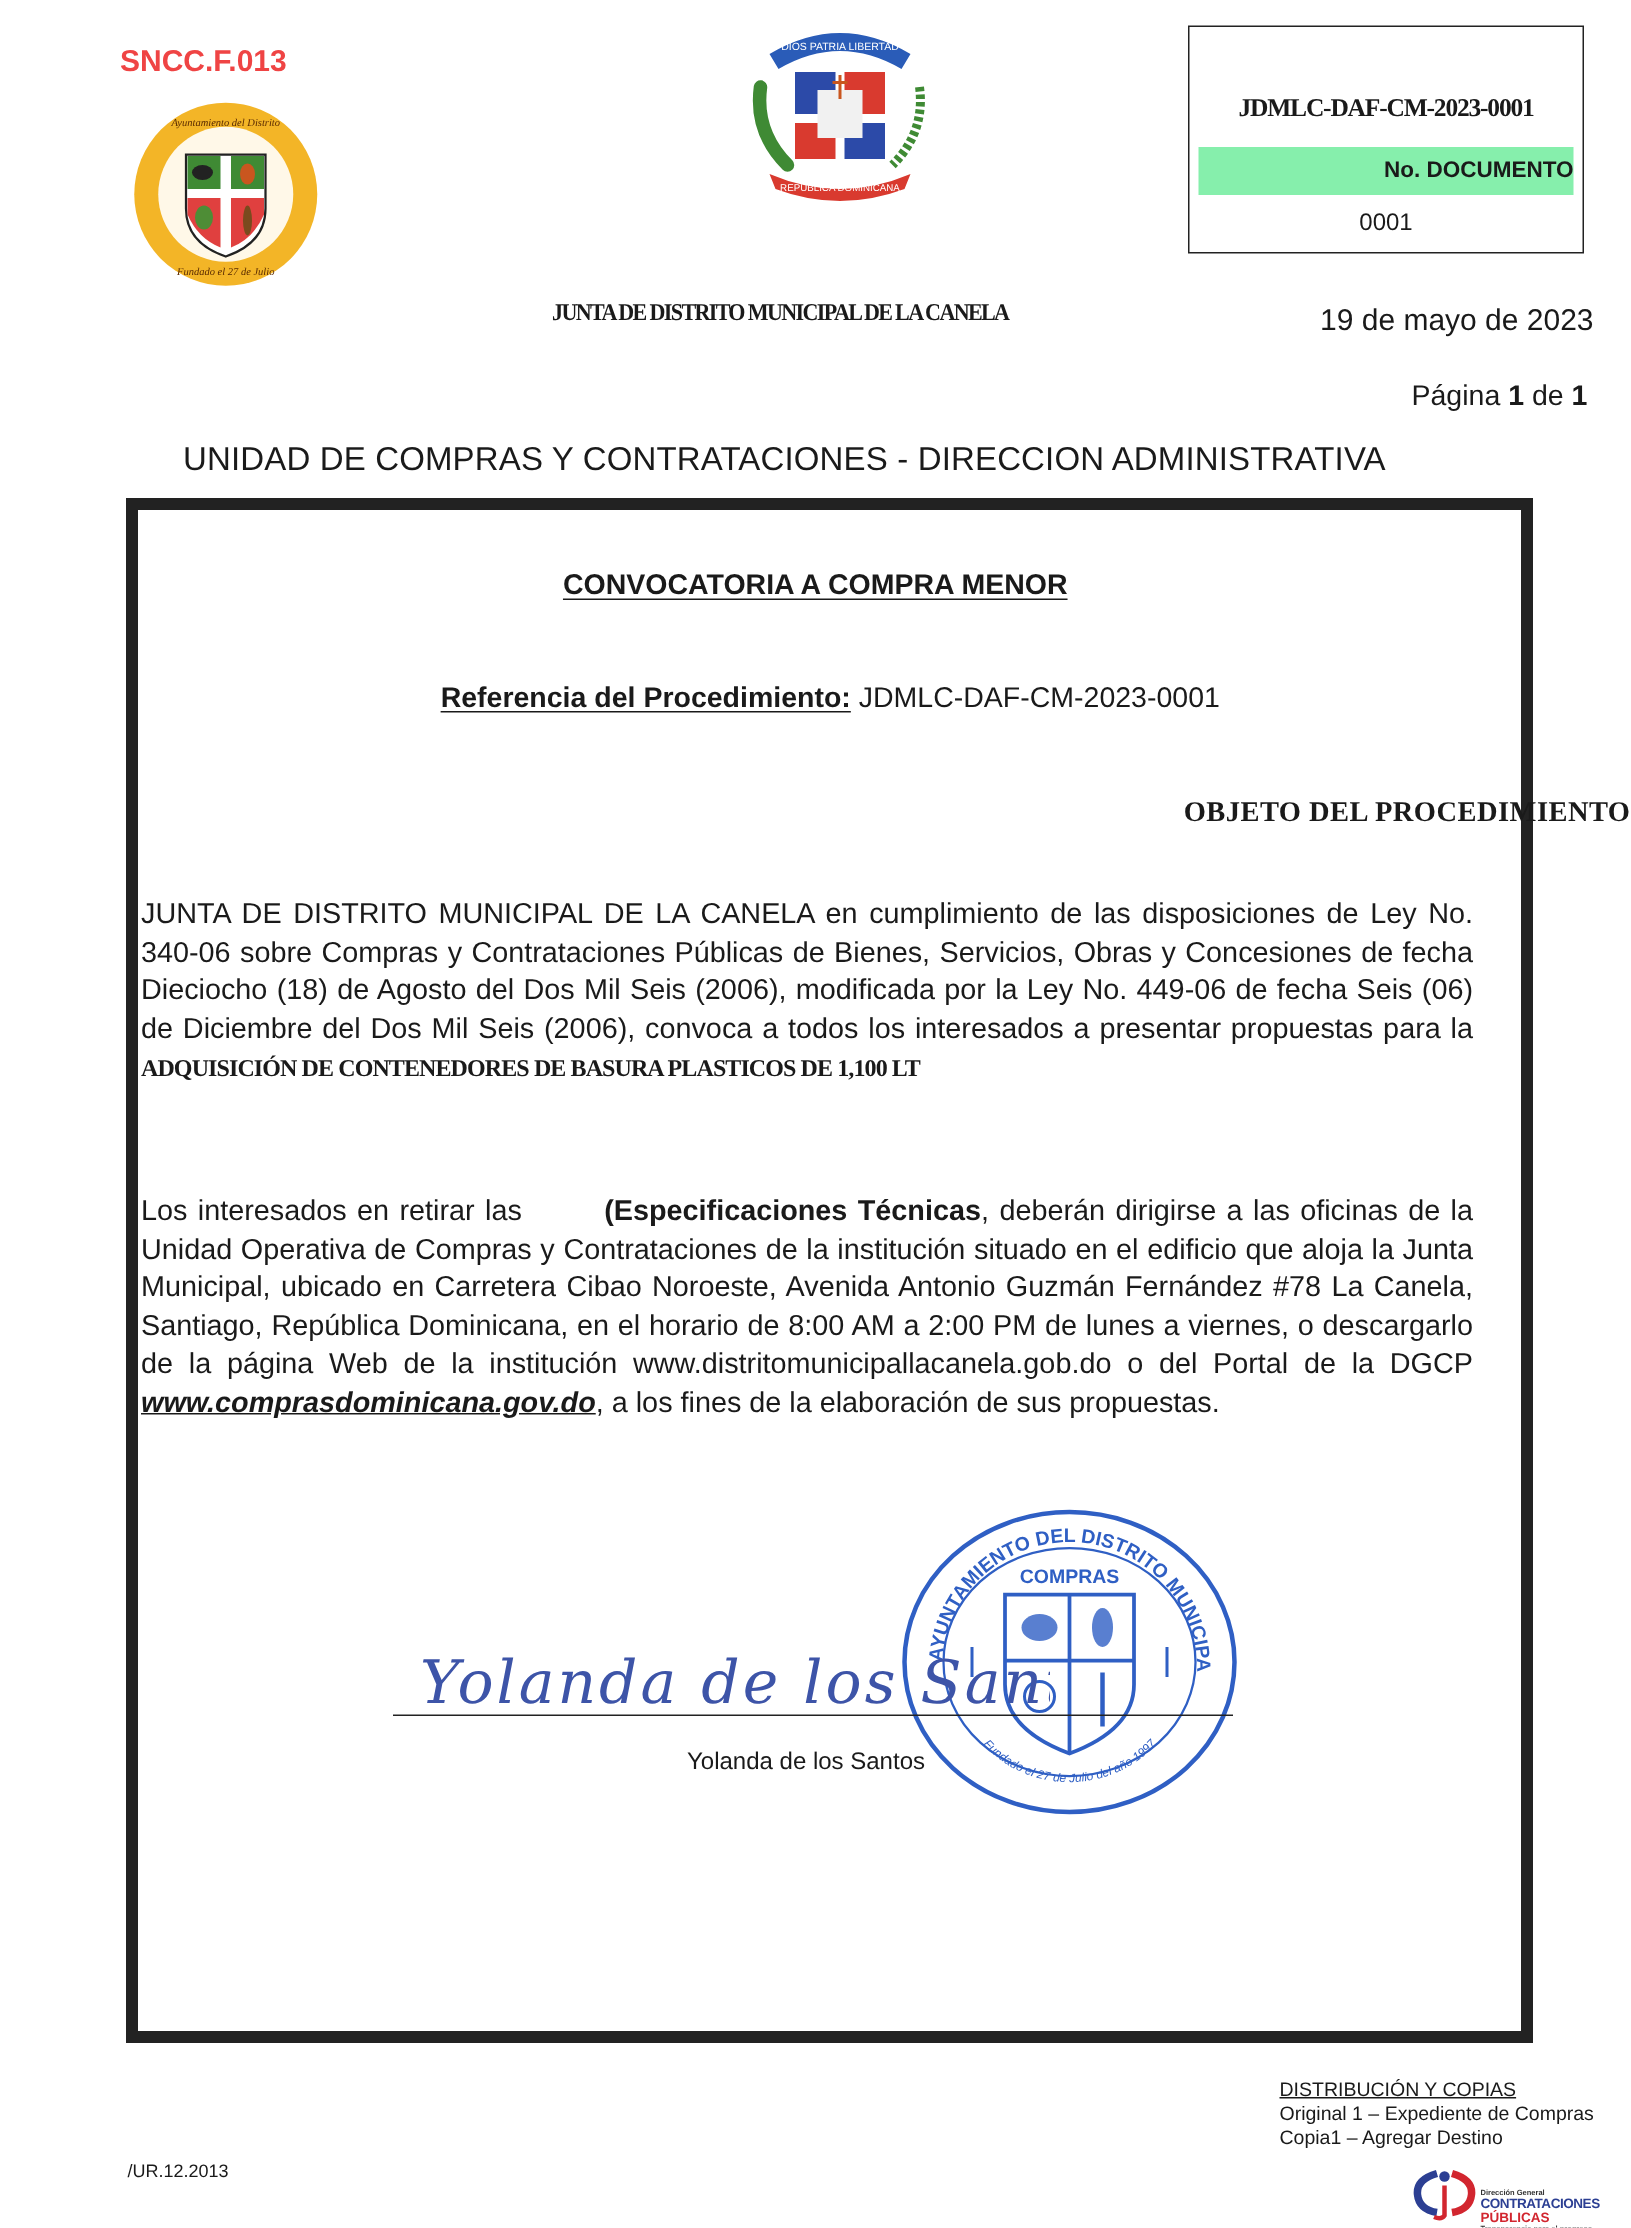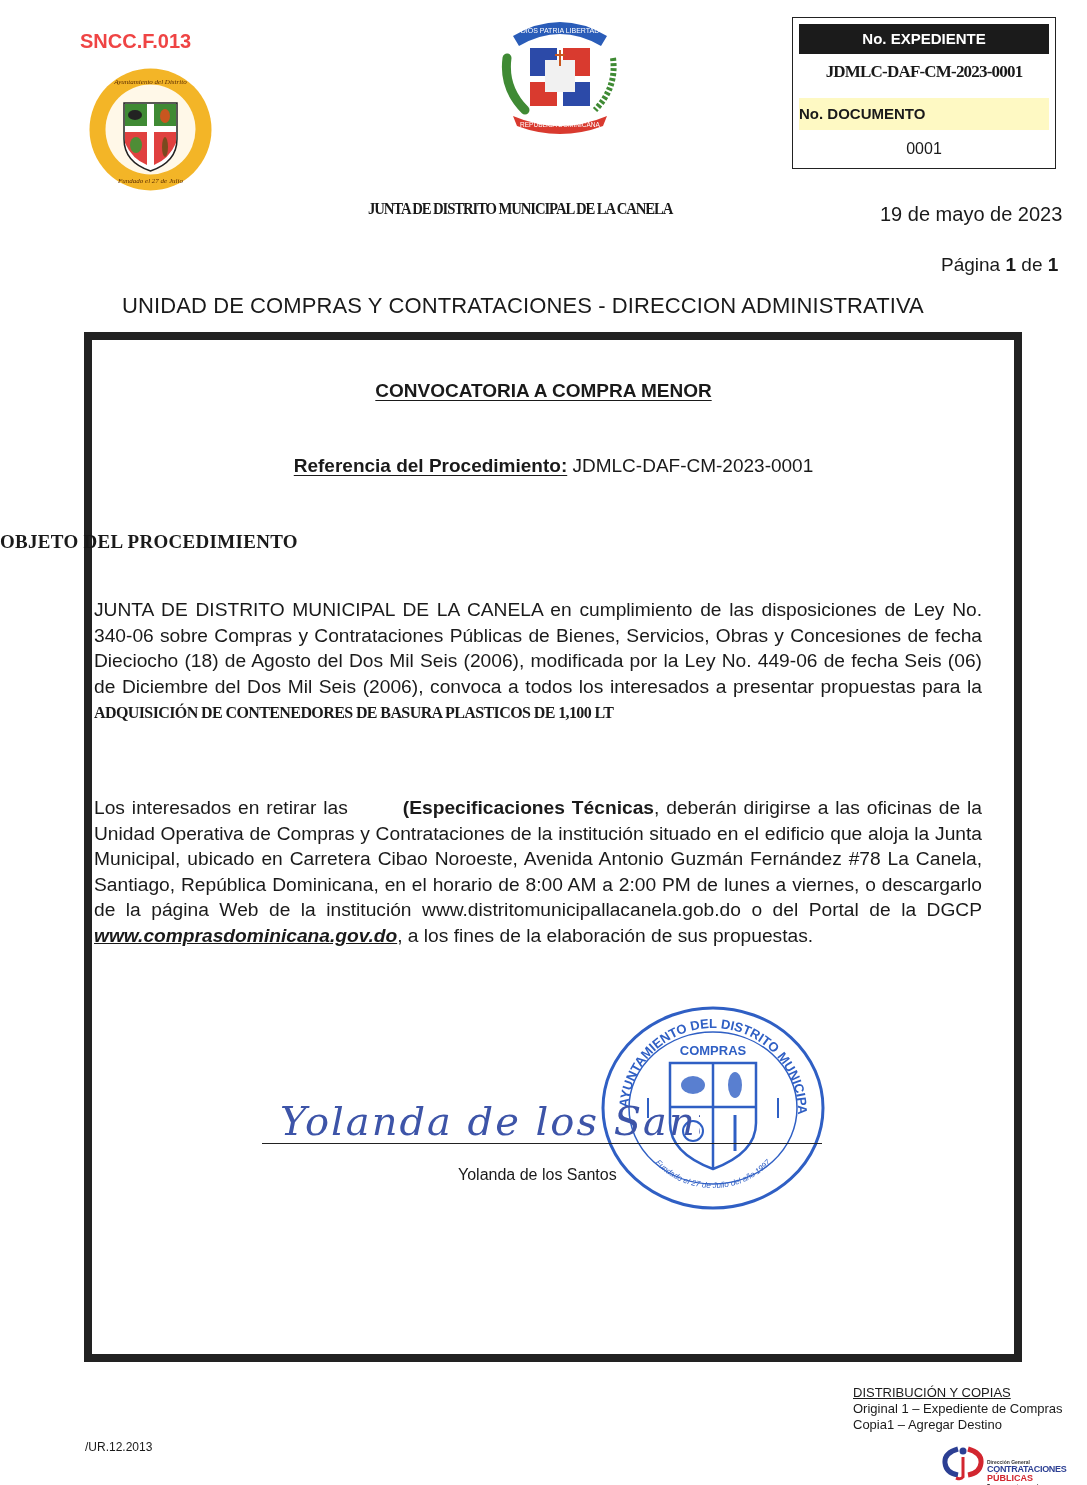--- a/index.html
+++ b/index.html
@@ -4,33 +4,33 @@
 <style>
   html, body { margin:0; padding:0; background:#ffffff; }
   body { width:1087px; height:1485px; position:relative; overflow:hidden; font-family:"Liberation Sans", sans-serif; color:#1a1a1a; }
   .abs { position:absolute; }
   .form-code { left:80px; top:30px; font-size:20px; font-weight:bold; color:#ef4444; }
   .muni-seal { left:88px; top:67px; width:125px; height:125px; }
   .nat-crest { left:495px; top:8px; width:130px; height:130px; }
   .exp-box { left:792px; top:17px; width:264px; height:152px; border:1.5px solid #222; box-sizing:border-box; }
   .exp-head { position:absolute; left:6px; top:6px; right:6px; height:30px; background:#1b1b1b; color:#fff; font-weight:bold; font-size:15px; text-align:center; line-height:30px; }
   .exp-val { position:absolute; left:0; right:0; top:44px; text-align:center; font-family:"Liberation Serif", serif; font-weight:bold; font-size:17px; letter-spacing:-0.8px; }
-  .doc-head { position:absolute; left:6px; top:80px; right:6px; height:32px; background:#fef9c3; font-weight:bold; font-size:15px; text-align:left; line-height:32px; }
+  .doc-head { position:absolute; left:6px; top:80px; right:6px; height:32px; background:#86efac; font-weight:bold; font-size:15px; text-align:right; line-height:32px; }
   .doc-val { position:absolute; left:0; right:0; top:122px; text-align:center; font-size:16px; }
   .junta { left:368px; top:200px; font-family:"Liberation Serif", serif; font-weight:bold; font-size:16px; letter-spacing:-1.2px; transform:scaleX(0.92); transform-origin:left; }
   .date { left:848px; top:203px; font-size:20px;margin-left:32px; }
   .page { left:928px; top:254px; font-size:19px;margin-left:13px; }
   .page b { font-weight:bold; }
   .unit { left:122px; top:293px; font-size:22px; letter-spacing:0.1px; }
   .main-box { left:84px; top:332px; width:938px; height:1030px; border:8px solid #222; box-sizing:border-box; }
   .title { left:0; right:0; top:380px; text-align:center; font-size:19px; font-weight:bold; }
   .title span { text-decoration:underline; text-underline-offset:3px; }
   .ref { left:0; right:0; top:455px; text-align:center; font-size:19px;margin-left:20px; }
   .ref .lbl { font-weight:bold; text-decoration:underline; text-underline-offset:3px; }
-  .objeto { left:0; right:0; top:531px; text-align:left; font-family:"Liberation Serif", serif; font-weight:bold; font-size:19px; letter-spacing:0.3px; }
+  .objeto { left:0; right:0; top:531px; text-align:right; font-family:"Liberation Serif", serif; font-weight:bold; font-size:19px; letter-spacing:0.3px; }
   .para { left:94px; width:888px; font-size:19.2px; line-height:25.6px; text-align:justify; text-align-last:left; }
   .p1 { top:597px; }
   .p2 { top:795px; }
   .serifcaps { font-family:"Liberation Serif", serif; font-weight:bold; font-size:16px; letter-spacing:-0.6px; }
   .url-bold { font-weight:bold; font-style:italic; text-decoration:underline; }
   .bold { font-weight:bold;margin-left:48px; }
   .sig-line { left:262px; top:1143px; width:560px; height:0; border-top:1.5px solid #222; }
   .signature { left:280px; top:1085px; width:420px; height:80px; }
   .signer { left:458px; top:1166px; font-size:16px; }
   .stamp { left:598px; top:1003px; width:230px; height:210px; }
@@ -73,21 +73,20 @@
   <rect x="68" y="40" width="27" height="28" fill="#d93a2f"></rect>
   <rect x="35" y="74" width="27" height="24" fill="#d93a2f"></rect>
   <rect x="68" y="74" width="27" height="24" fill="#2c4aa8"></rect>
   <rect x="50" y="52" width="30" height="32" fill="#f1f1f1"></rect>
   <path d="M65 42 L65 58 M60 47 L70 47" stroke="#c9561f" stroke-width="2"></path>
   <path d="M18 108 Q65 128 112 108 L108 118 Q65 134 22 118 Z" fill="#d93a2f"></path>
   <text x="65" y="119" font-size="6.5" fill="#fff" text-anchor="middle" font-family="Liberation Sans, sans-serif">REPUBLICA DOMINICANA</text>
 </svg>
 
 <div class="abs exp-box">
-  <div class="exp-head">No. EXPEDIENTE</div>
   <div class="exp-val">JDMLC-DAF-CM-2023-0001</div>
   <div class="doc-head">No. DOCUMENTO</div>
   <div class="doc-val">0001</div>
 </div>
 
 <div class="abs junta">JUNTA DE DISTRITO MUNICIPAL DE LA CANELA</div>
 <div class="abs date">19 de mayo de 2023</div>
 <div class="abs page"><span>Página </span><b>1</b><span> de </span><b>1</b></div>
 <div class="abs unit">UNIDAD DE COMPRAS Y CONTRATACIONES - DIRECCION ADMINISTRATIVA</div>
 

